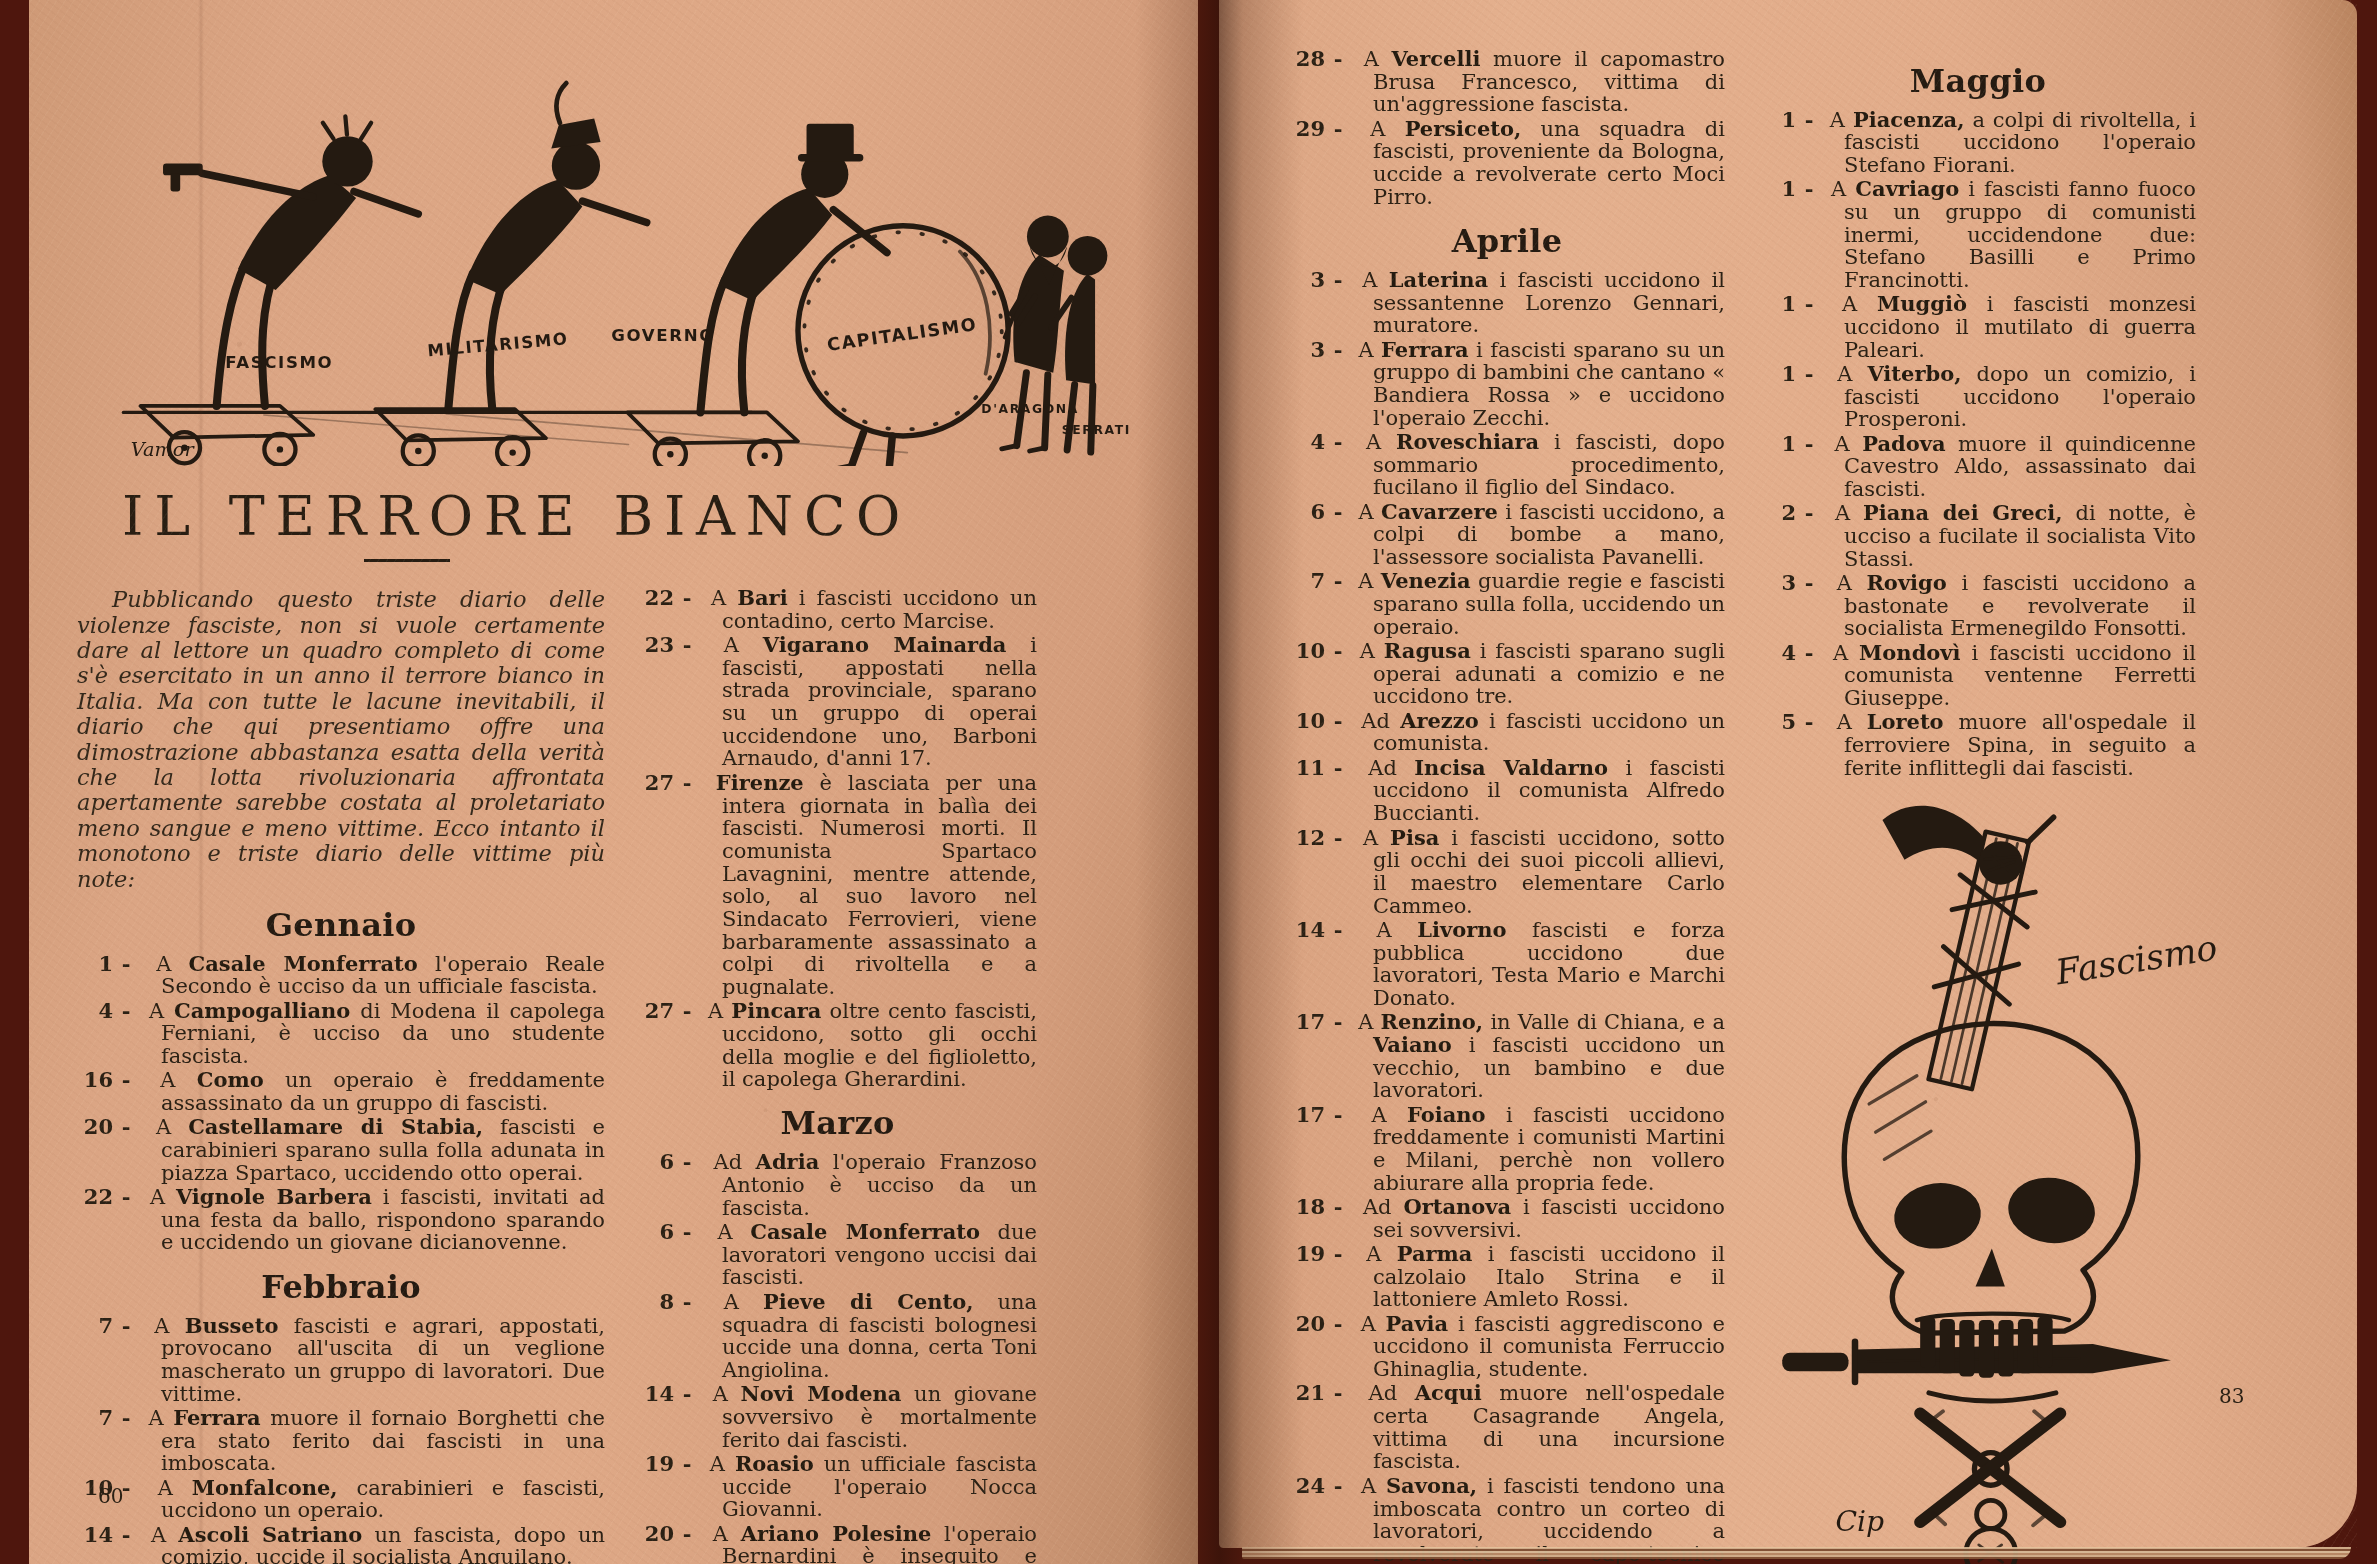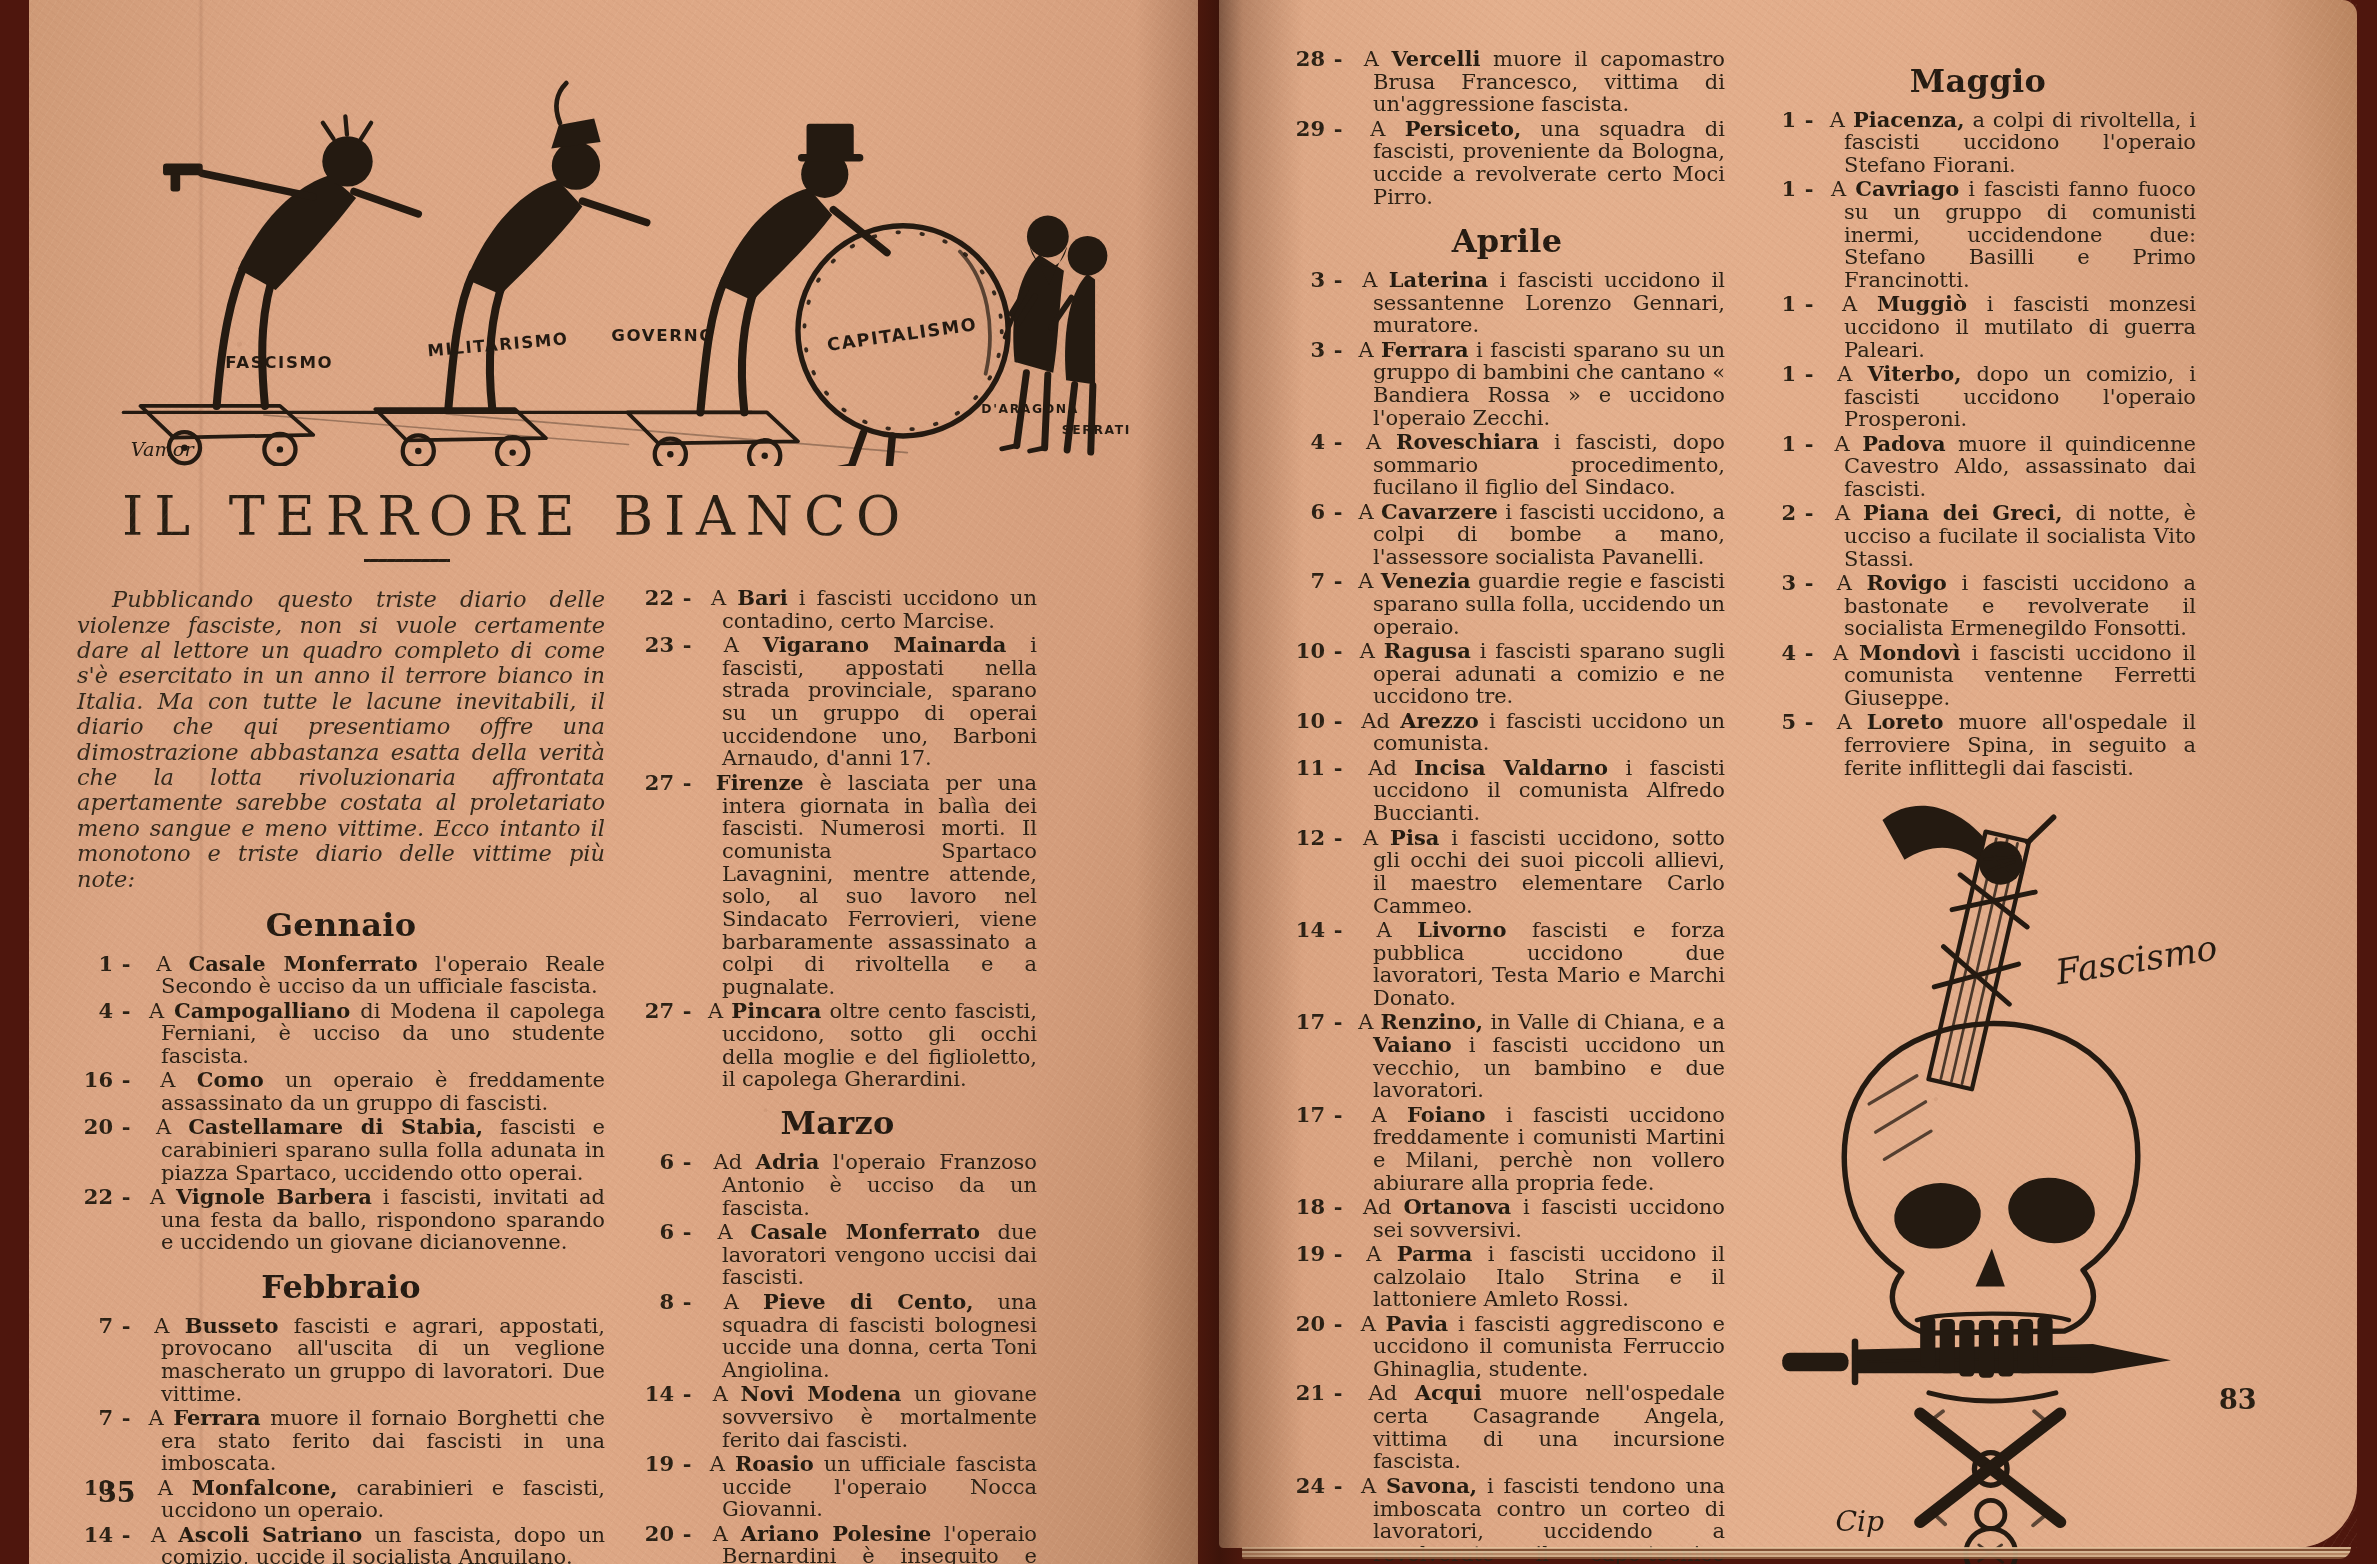--- a/index.html
+++ b/index.html
@@ -64,21 +64,21 @@
     font-size:32px;font-weight:bold;text-align:center;
     margin:13.5px 0 9px;color:#241a11;letter-spacing:.01em;
   }
   .entry{
     font-size:21px;line-height:1.08;text-align:justify;
     padding-left:84px;text-indent:-84px;margin:0 0 1.7px 0;color:#2a2014;
   }
   .entry .day{display:inline-block;width:36px;text-align:right;font-weight:bold;text-indent:0;}
   .entry .dash{display:inline-block;width:26px;text-align:center;font-weight:bold;text-indent:0;}
   .entry b{font-weight:bold;color:#231a0f;}
-  .pagenum{position:absolute;font-size:27px;color:#2a2014;z-index:4;font-weight:bold;}
+  .pagenum{position:absolute;font-size:20px;color:#2a2014;z-index:4;}
   .pagenum-left{left:69px;bottom:56px;}
   .pagenum-right{left:1000px;top:1384px;}
 
   
   .skull-wrap{position:relative;margin:20px 0 0 -5.6px;width:467px;height:800px;}
   .skull-wrap svg{width:100%;height:100%;}
 
   .ink{stroke:#241a11;fill:none;stroke-linecap:round;stroke-linejoin:round;}
   .inkfill{fill:#241a11;stroke:none;}
   text.handlabel{font-family:"DejaVu Sans","Liberation Sans",sans-serif;fill:#241a11;letter-spacing:3px;font-weight:600;}
@@ -215,21 +215,21 @@
             <div class="entry"><span class="day">6</span><span class="dash">-</span> <span class="lead">Ad</span> <b class="place">Adria</b> <span class="rest">l'operaio Franzoso Antonio è ucciso da un fascista.</span></div>
             <div class="entry"><span class="day">6</span><span class="dash">-</span> <span class="lead">A</span> <b class="place">Casale Monferrato</b> <span class="rest">due lavoratori vengono uccisi dai fascisti.</span></div>
             <div class="entry"><span class="day">8</span><span class="dash">-</span> <span class="lead">A</span> <b class="place">Pieve di Cento,</b> <span class="rest">una squadra di fascisti bolognesi uccide una donna, certa Toni Angiolina.</span></div>
             <div class="entry"><span class="day">14</span><span class="dash">-</span> <span class="lead">A</span> <b class="place">Novi Modena</b> <span class="rest">un giovane sovversivo è mortalmente ferito dai fascisti.</span></div>
             <div class="entry"><span class="day">19</span><span class="dash">-</span> <span class="lead">A</span> <b class="place">Roasio</b> <span class="rest">un ufficiale fascista uccide l'operaio Nocca Giovanni.</span></div>
             <div class="entry"><span class="day">20</span><span class="dash">-</span> <span class="lead">A</span> <b class="place">Ariano Polesine</b> <span class="rest">l'operaio Bernardini è inseguito e freddato con due colpi di rivoltella dai fascisti.</span></div>
           </div>
       </div>
     </div>
 
-    <div class="pagenum pagenum-left">35</div>
+    <div class="pagenum pagenum-left">60</div>
   </div>
 
   <div class="page page-right">
     <div class="cols">
       <div class="col">
         <div>
             <div class="entry"><span class="day">28</span><span class="dash">-</span> <span class="lead">A</span> <b class="place">Vercelli</b> <span class="rest">muore il capomastro Brusa Francesco, vittima di un'aggressione fascista.</span></div>
             <div class="entry"><span class="day">29</span><span class="dash">-</span> <span class="lead">A</span> <b class="place">Persiceto,</b> <span class="rest">una squadra di fascisti, proveniente da Bologna, uccide a revolverate certo Moci Pirro.</span></div>
             <div class="month-heading">Aprile</div>
             <div class="entry"><span class="day">3</span><span class="dash">-</span> <span class="lead">A</span> <b class="place">Laterina</b> <span class="rest">i fascisti uccidono il sessantenne Lorenzo Gennari, muratore.</span></div>

